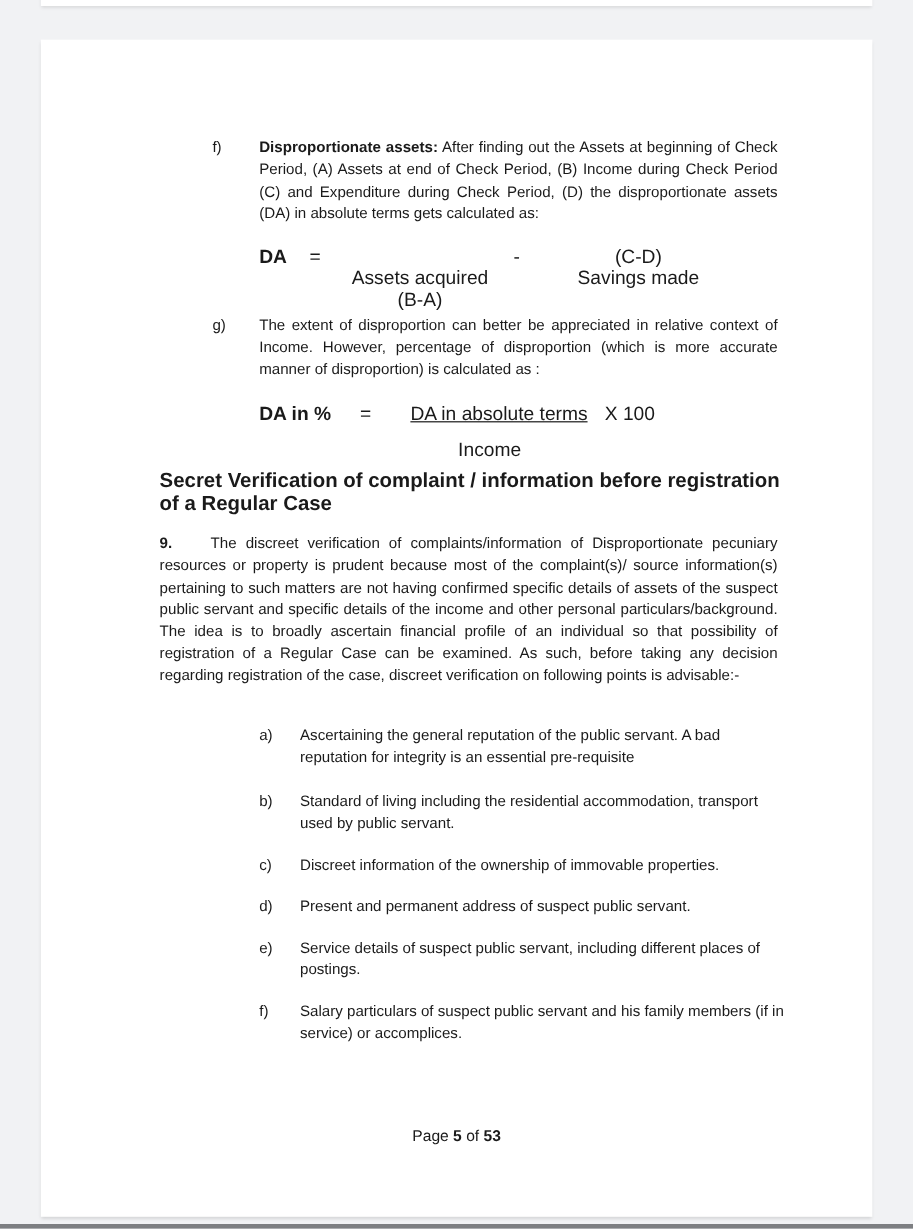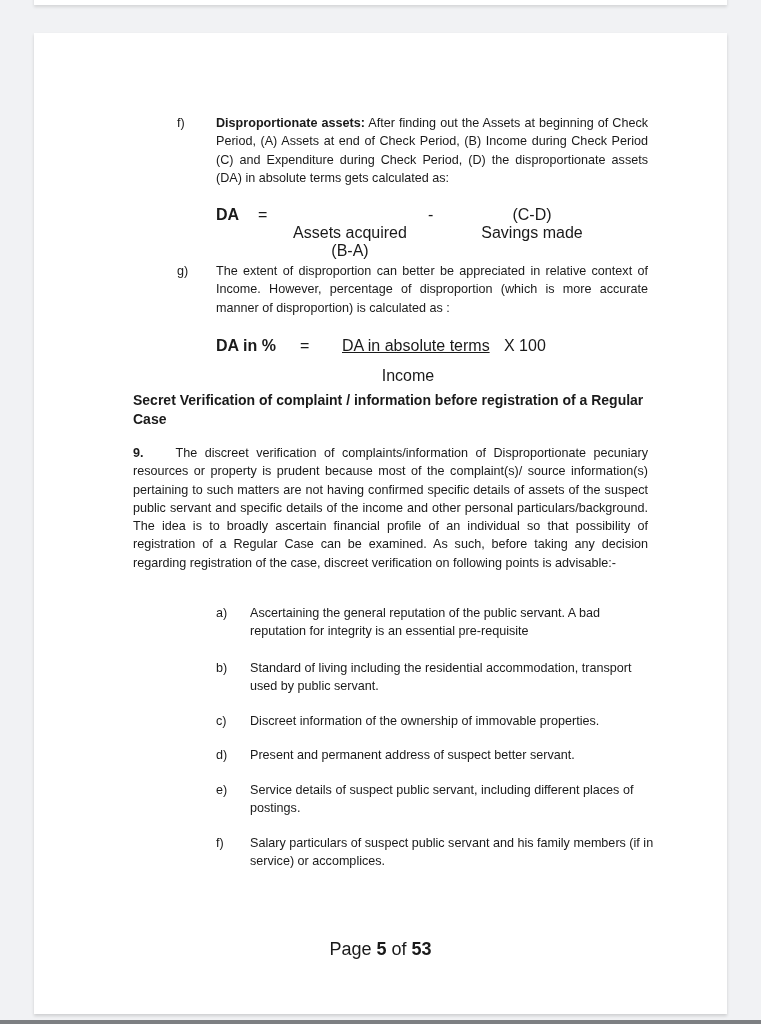--- a/index.html
+++ b/index.html
@@ -21,21 +21,21 @@
   }
   .abs { position: absolute; font-size: 16px; line-height: 18px; }
   .bold { font-weight: bold; }
   .label { position: absolute; font-size: 12.6px; line-height: 18px; }
   .para { position: absolute; font-size: 12.6px; line-height: 18.3px; text-align: justify; }
   .center { text-align: center; }
   .ul { text-decoration: underline; }
   .list-item { position: absolute; left: 216px; width: 440px; font-size: 12.6px; line-height: 18px; }
   .list-item .mark { position: absolute; left: 0; top: 0; }
   .list-item .txt { margin-left: 34px; display: block; }
-  .footer { position: absolute; left: 0; width: 761px; top: 939px; text-align: center; font-size: 18px; }
+  .footer { position: absolute; left: 0; width: 761px; top: 939px; text-align: center; font-size: 13px; }
 </style>
 </head>
 <body>
 
 <div class="prev-page"></div>
 
 <div class="page"></div>
 
 <span class="label" style="left:177px; top:114px;">f)</span>
 <div class="para" style="left:216px; top:114px; width:432px;">
@@ -52,41 +52,41 @@
 
 <span class="label" style="left:177px; top:262px;">g)</span>
 <div class="para" style="left:216px; top:262px; width:432px;">The extent of disproportion can better be appreciated in relative context of Income. However, percentage of disproportion (which is more accurate manner of disproportion) is calculated as :</div>
 
 <span class="abs bold" style="left:216px; top:337px;">DA in %</span>
 <span class="abs" style="left:300px; top:337px;">=</span>
 <span class="abs ul" style="left:342px; top:337px;">DA in absolute terms</span>
 <span class="abs" style="left:483px; top:337px;margin-left:21px;">X 100</span>
 <span class="abs center" style="left:342px; top:355px; width:132px;margin-top:12px;">Income</span>
 
-<div class="abs bold" style="left:133px; top:391px; width:520px; font-size:14px; line-height:19px;">Secret Verification of complaint / information before registration of a Regular Case</div>
+<div class="abs bold" style="left:133px; top:391px; width:520px; font-size:17px; line-height:19px;">Secret Verification of complaint / information before registration of a Regular Case</div>
 
 <div class="para" style="left:133px; top:444px; width:515px;">
   <span class="bold">9.</span><span style="display:inline-block; width:32px;"></span><span>The discreet verification of complaints/information of Disproportionate pecuniary resources or property is prudent because most of the complaint(s)/ source information(s) pertaining to such matters are not having confirmed specific details of assets of the suspect public servant and specific details of the income and other personal particulars/background. The idea is to broadly ascertain financial profile of an individual so that possibility of registration of a Regular Case can be examined. As such, before taking any decision regarding registration of the case, discreet verification on following points is advisable:-</span>
 </div>
 
 <div class="list-item" style="top:604px;">
   <span class="mark">a)</span>
   <span class="txt">Ascertaining the general reputation of the public servant. A bad reputation for integrity is an essential pre-requisite</span>
 </div>
 <div class="list-item" style="top:659px;">
   <span class="mark">b)</span>
   <span class="txt">Standard of living including the residential accommodation, transport used by public servant.</span>
 </div>
 <div class="list-item" style="top:712px;">
   <span class="mark">c)</span>
   <span class="txt">Discreet information of the ownership of immovable properties.</span>
 </div>
 <div class="list-item" style="top:746px;">
   <span class="mark">d)</span>
-  <span class="txt">Present and permanent address of suspect better servant.</span>
+  <span class="txt">Present and permanent address of suspect public servant.</span>
 </div>
 <div class="list-item" style="top:781px;">
   <span class="mark">e)</span>
   <span class="txt">Service details of suspect public servant, including different places of postings.</span>
 </div>
 <div class="list-item" style="top:834px;">
   <span class="mark">f)</span>
   <span class="txt">Salary particulars of suspect public servant and his family members (if in service) or accomplices.</span>
 </div>
 

